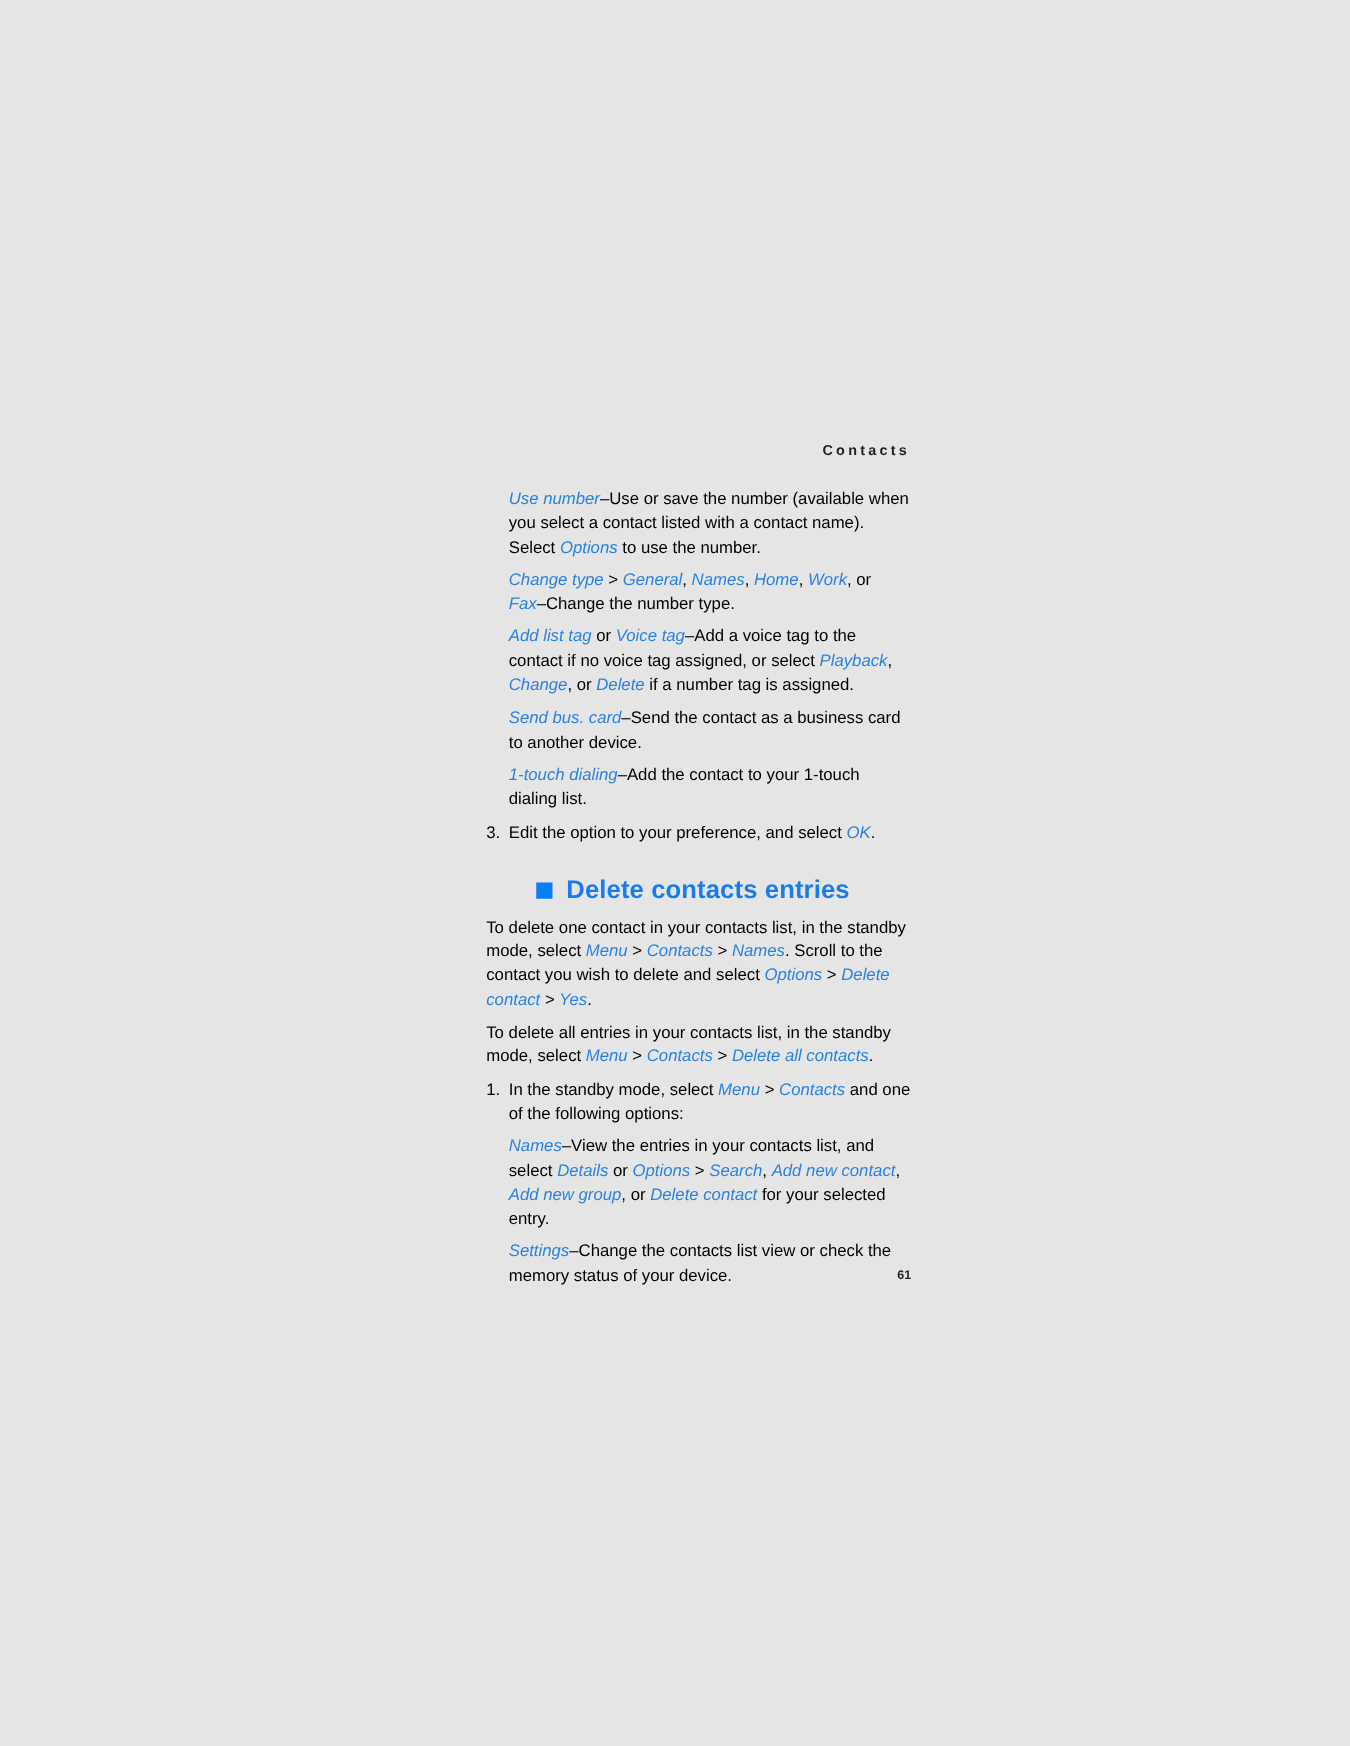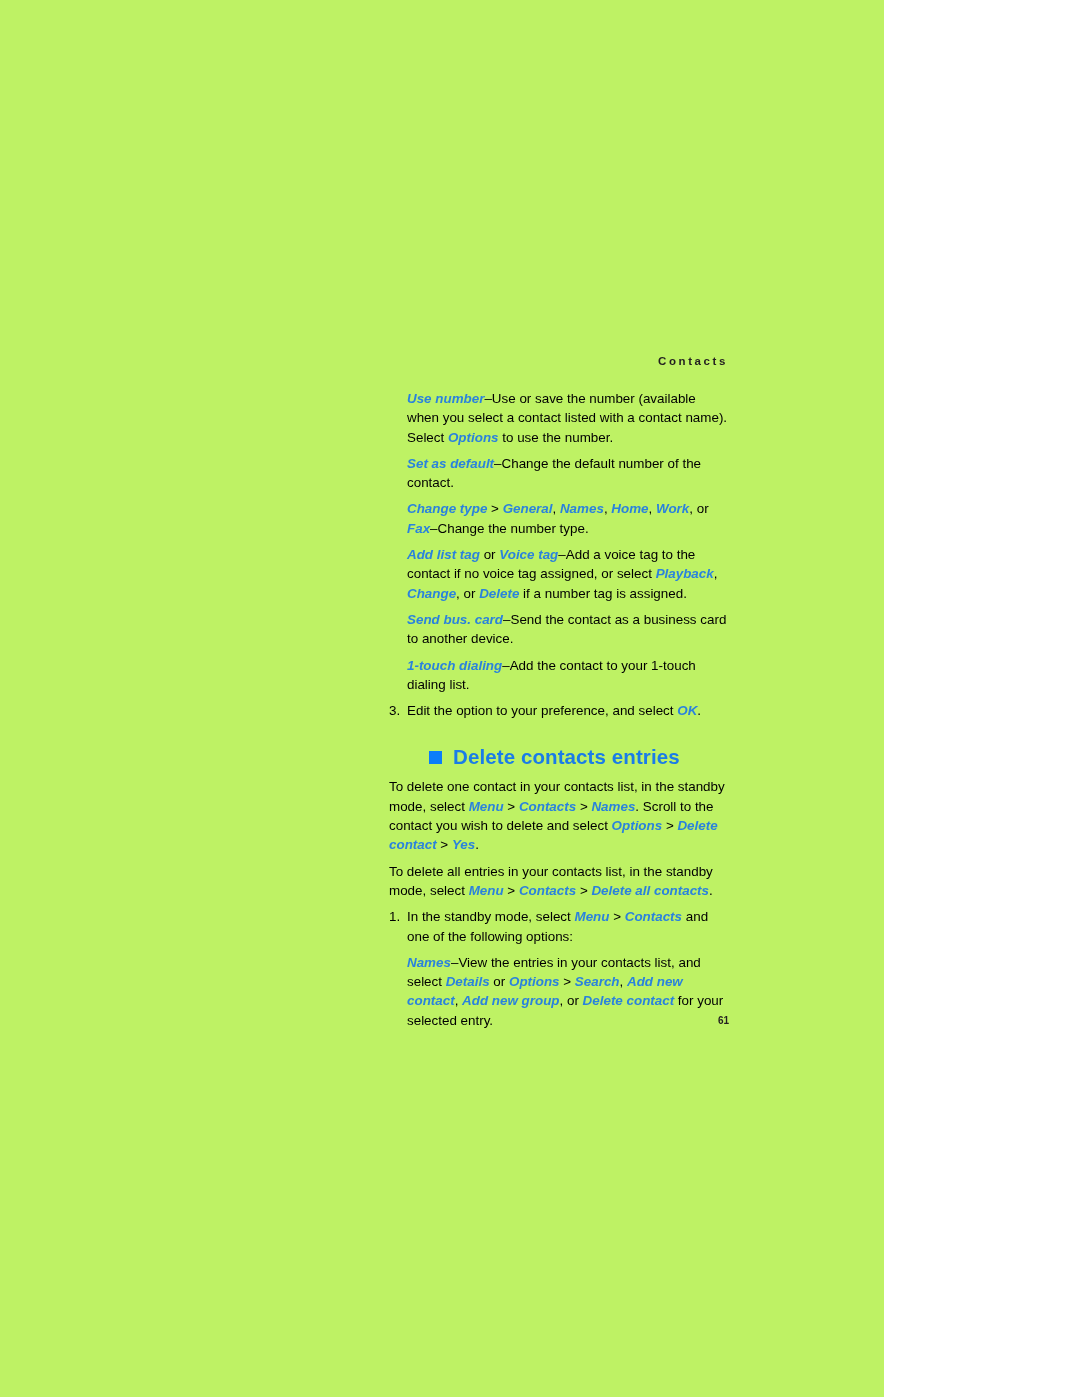--- a/index.html
+++ b/index.html
@@ -13,23 +13,23 @@
     position: relative;
     font-family: "Liberation Sans", sans-serif;
     color: #000000;
     overflow: hidden;
   }
 
   #page {
     position: absolute;
     left: 0;
     top: 0;
-    width: 884px;
+    width: 1080px;
     height: 1397px;
-    background: #bef264;
+    background: #e5e5e5;
   }
 
   
   .content {
     position: absolute;
     left: 389px;
     top: 355px;
     width: 340px;
   }
 
@@ -56,21 +56,21 @@
 
   
   p.indent {
     margin-left: 18px;
   }
 
   
   i.t {
     font-style: italic;
     color: #2a82dd;
-    font-weight: 700;
+    font-weight: 400;
   }
   span.sep { color: #000; font-style: normal; }
 
   
   .numitem {
     position: relative;
     padding-left: 18px;
     margin: 0 0 7px 0;
     font-size: 13.4px;
     line-height: 19.3px;
@@ -124,21 +124,20 @@
 <body>
 
 <div id="page">
 
   <div class="content">
 
     <div class="running-head">Contacts</div>
 
     <p class="para indent"><i class="t">Use number</i><span>–</span><span>Use or save the number (available when you select a contact listed with a contact name). Select </span><i class="t">Options</i><span> to use the number.</span></p>
 
-    <p class="para indent"><i class="t">Set as default</i><span>–</span><span>Change the default number of the contact.</span></p>
 
     <p class="para indent"><i class="t">Change type</i><span class="sep"> &gt; </span><i class="t">General</i><span>, </span><i class="t">Names</i><span>, </span><i class="t">Home</i><span>, </span><i class="t">Work</i><span>, or </span><i class="t">Fax</i><span>–</span><span>Change the number type.</span></p>
 
     <p class="para indent"><i class="t">Add list tag</i><span> or </span><i class="t">Voice tag</i><span>–</span><span>Add a voice tag to the contact if no voice tag assigned, or select </span><i class="t">Playback</i><span>, </span><i class="t">Change</i><span>, or </span><i class="t">Delete</i><span> if a number tag is assigned.</span></p>
 
     <p class="para indent"><i class="t">Send bus. card</i><span>–</span><span>Send the contact as a business card to another device.</span></p>
 
 
     <p class="para indent"><i class="t">1-touch dialing</i><span>–</span><span>Add the contact to your 1-touch dialing list.</span></p>
 
@@ -151,18 +150,19 @@
 
     <p class="para"><span>To delete one contact in your contacts list, in the standby mode, select </span><i class="t">Menu</i><span class="sep"> &gt; </span><i class="t">Contacts</i><span class="sep"> &gt; </span><i class="t">Names</i><span>. Scroll to the contact you wish to delete and select </span><i class="t">Options</i><span class="sep"> &gt; </span><i class="t">Delete contact</i><span class="sep"> &gt; </span><i class="t">Yes</i><span>.</span></p>
 
     <p class="para"><span>To delete all entries in your contacts list, in the standby mode, select </span><i class="t">Menu</i><span class="sep"> &gt; </span><i class="t">Contacts</i><span class="sep"> &gt; </span><i class="t">Delete all contacts</i><span>.</span></p>
 
 
     <div class="numitem"><span class="num">1.</span><span>In the standby mode, select </span><i class="t">Menu</i><span class="sep"> &gt; </span><i class="t">Contacts</i><span> and one of the following options:</span></div>
 
     <p class="para indent"><i class="t">Names</i><span>–</span><span>View the entries in your contacts list, and select </span><i class="t">Details</i><span> or </span><i class="t">Options</i><span class="sep"> &gt; </span><i class="t">Search</i><span>, </span><i class="t">Add new contact</i><span>, </span><i class="t">Add new group</i><span>, or </span><i class="t">Delete contact</i><span> for your selected entry.</span></p>
 
+    <p class="para indent"><i class="t">Settings</i><span>–</span><span>Change the contacts list view or check the memory status of your device.</span></p>
 
   </div>
 
   <div class="folio">61</div>
 
 </div>
 
 </body></html>

